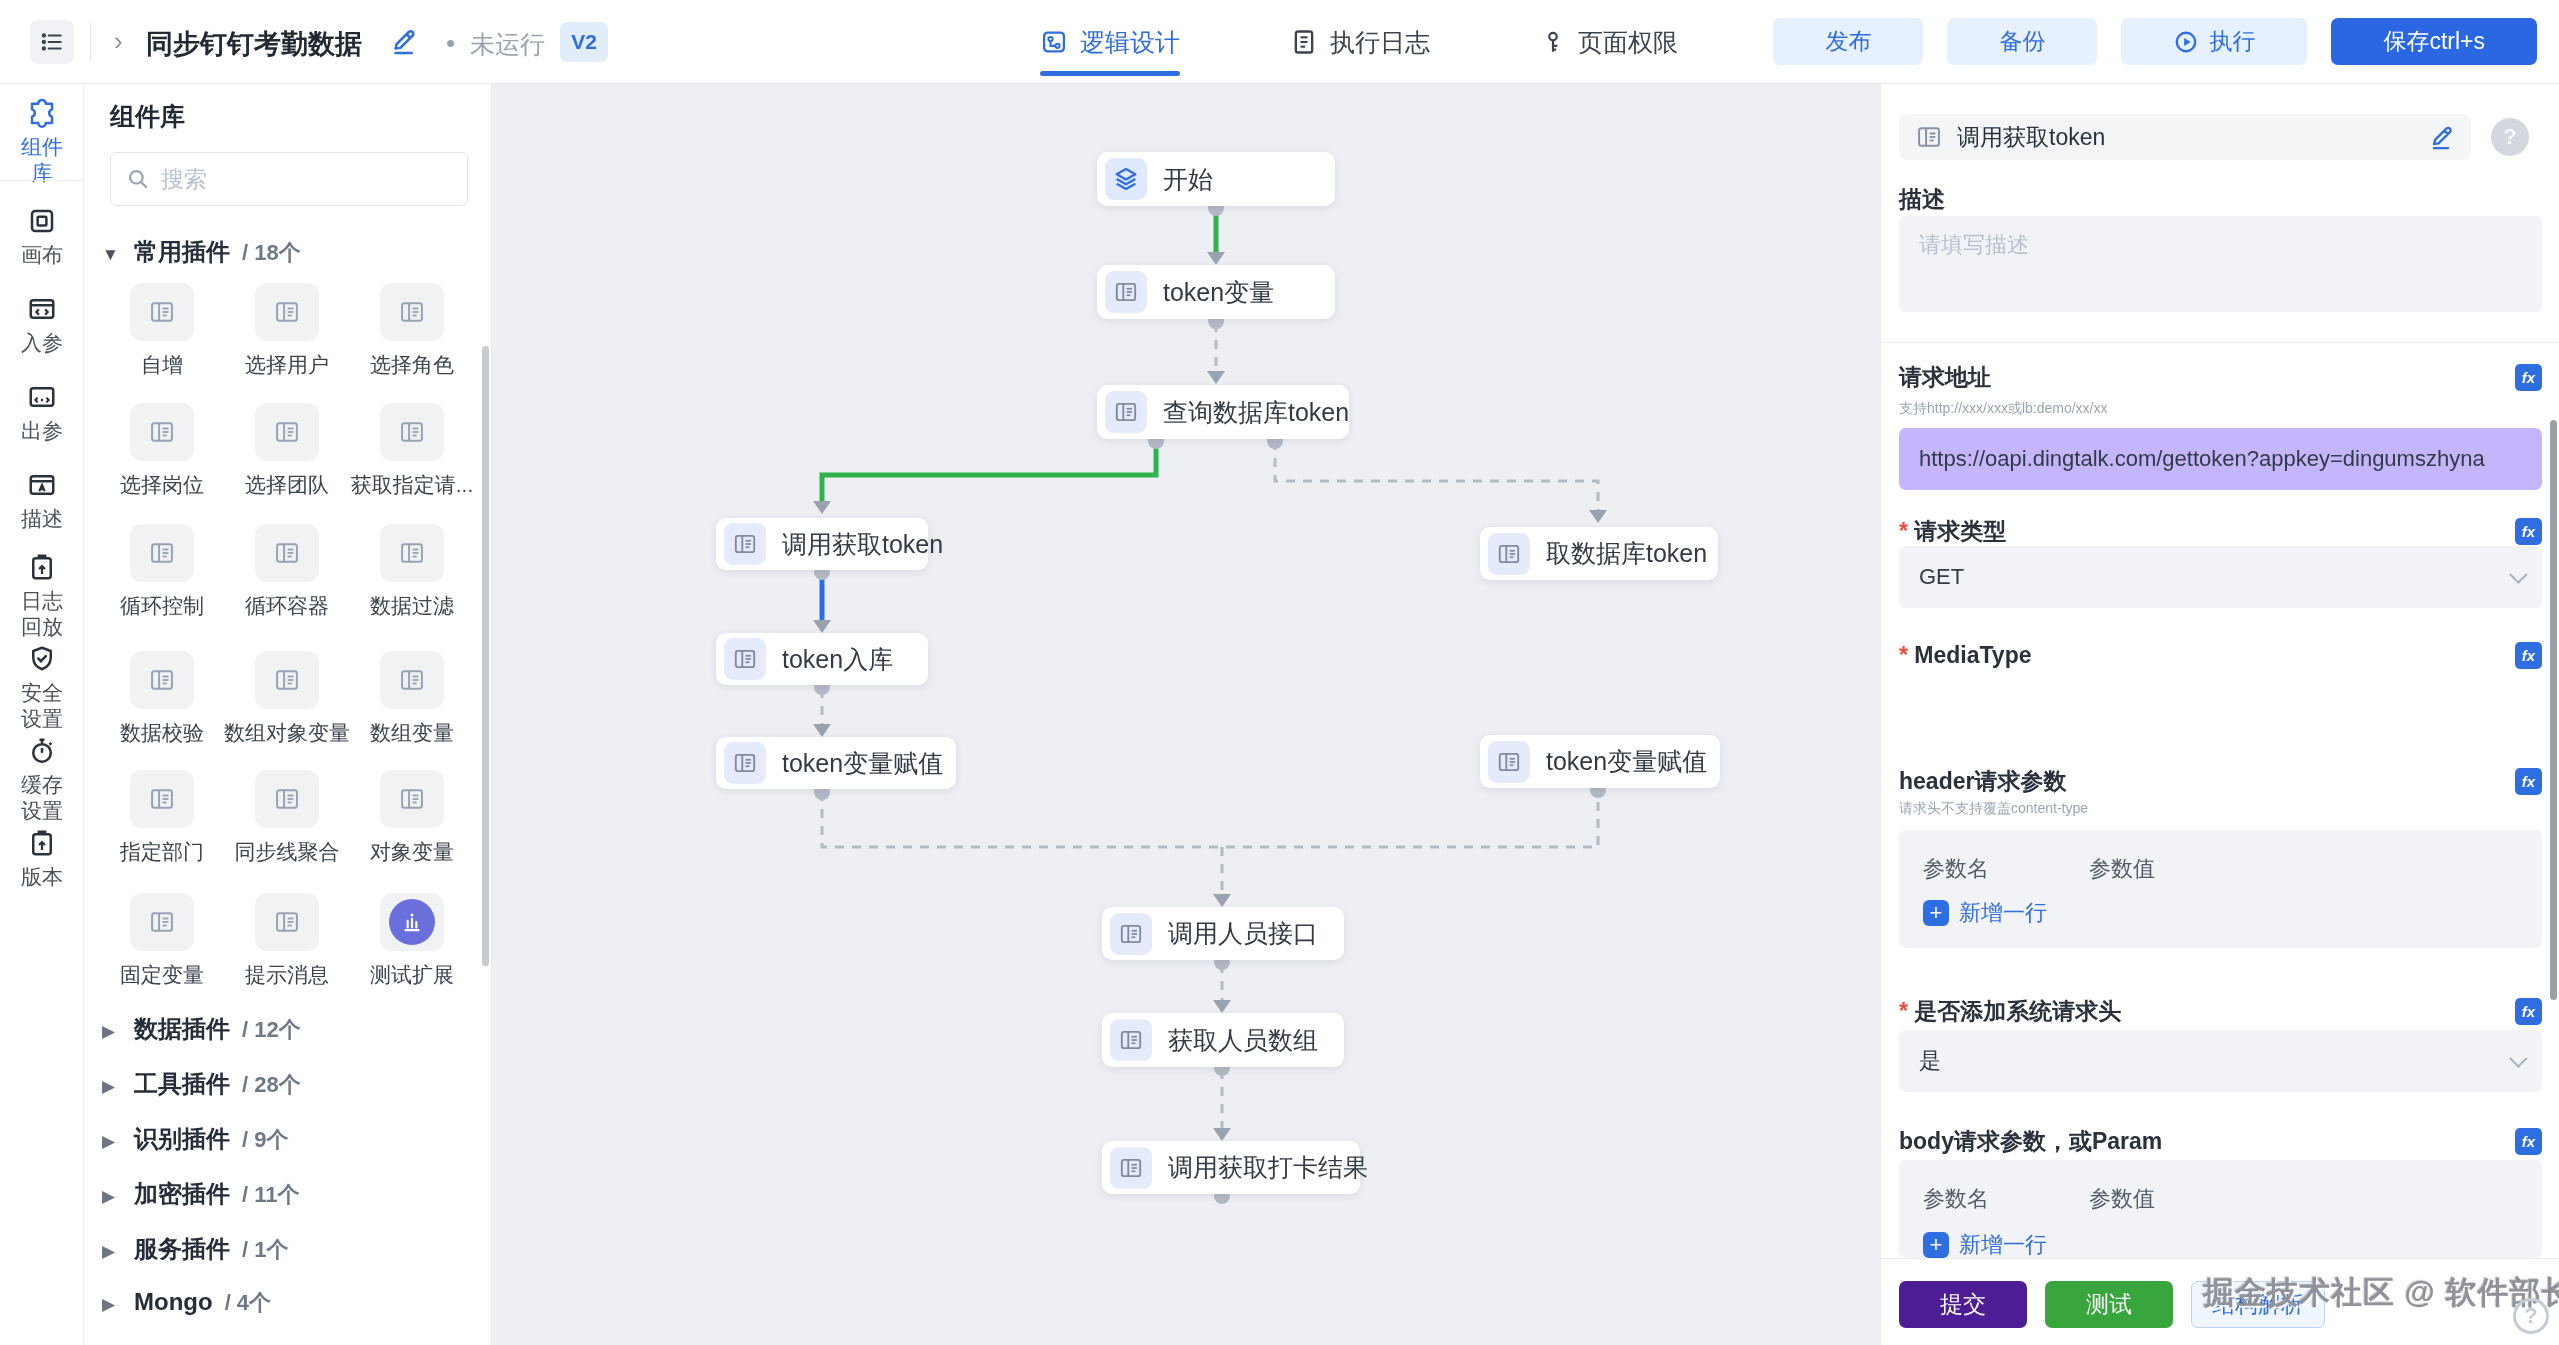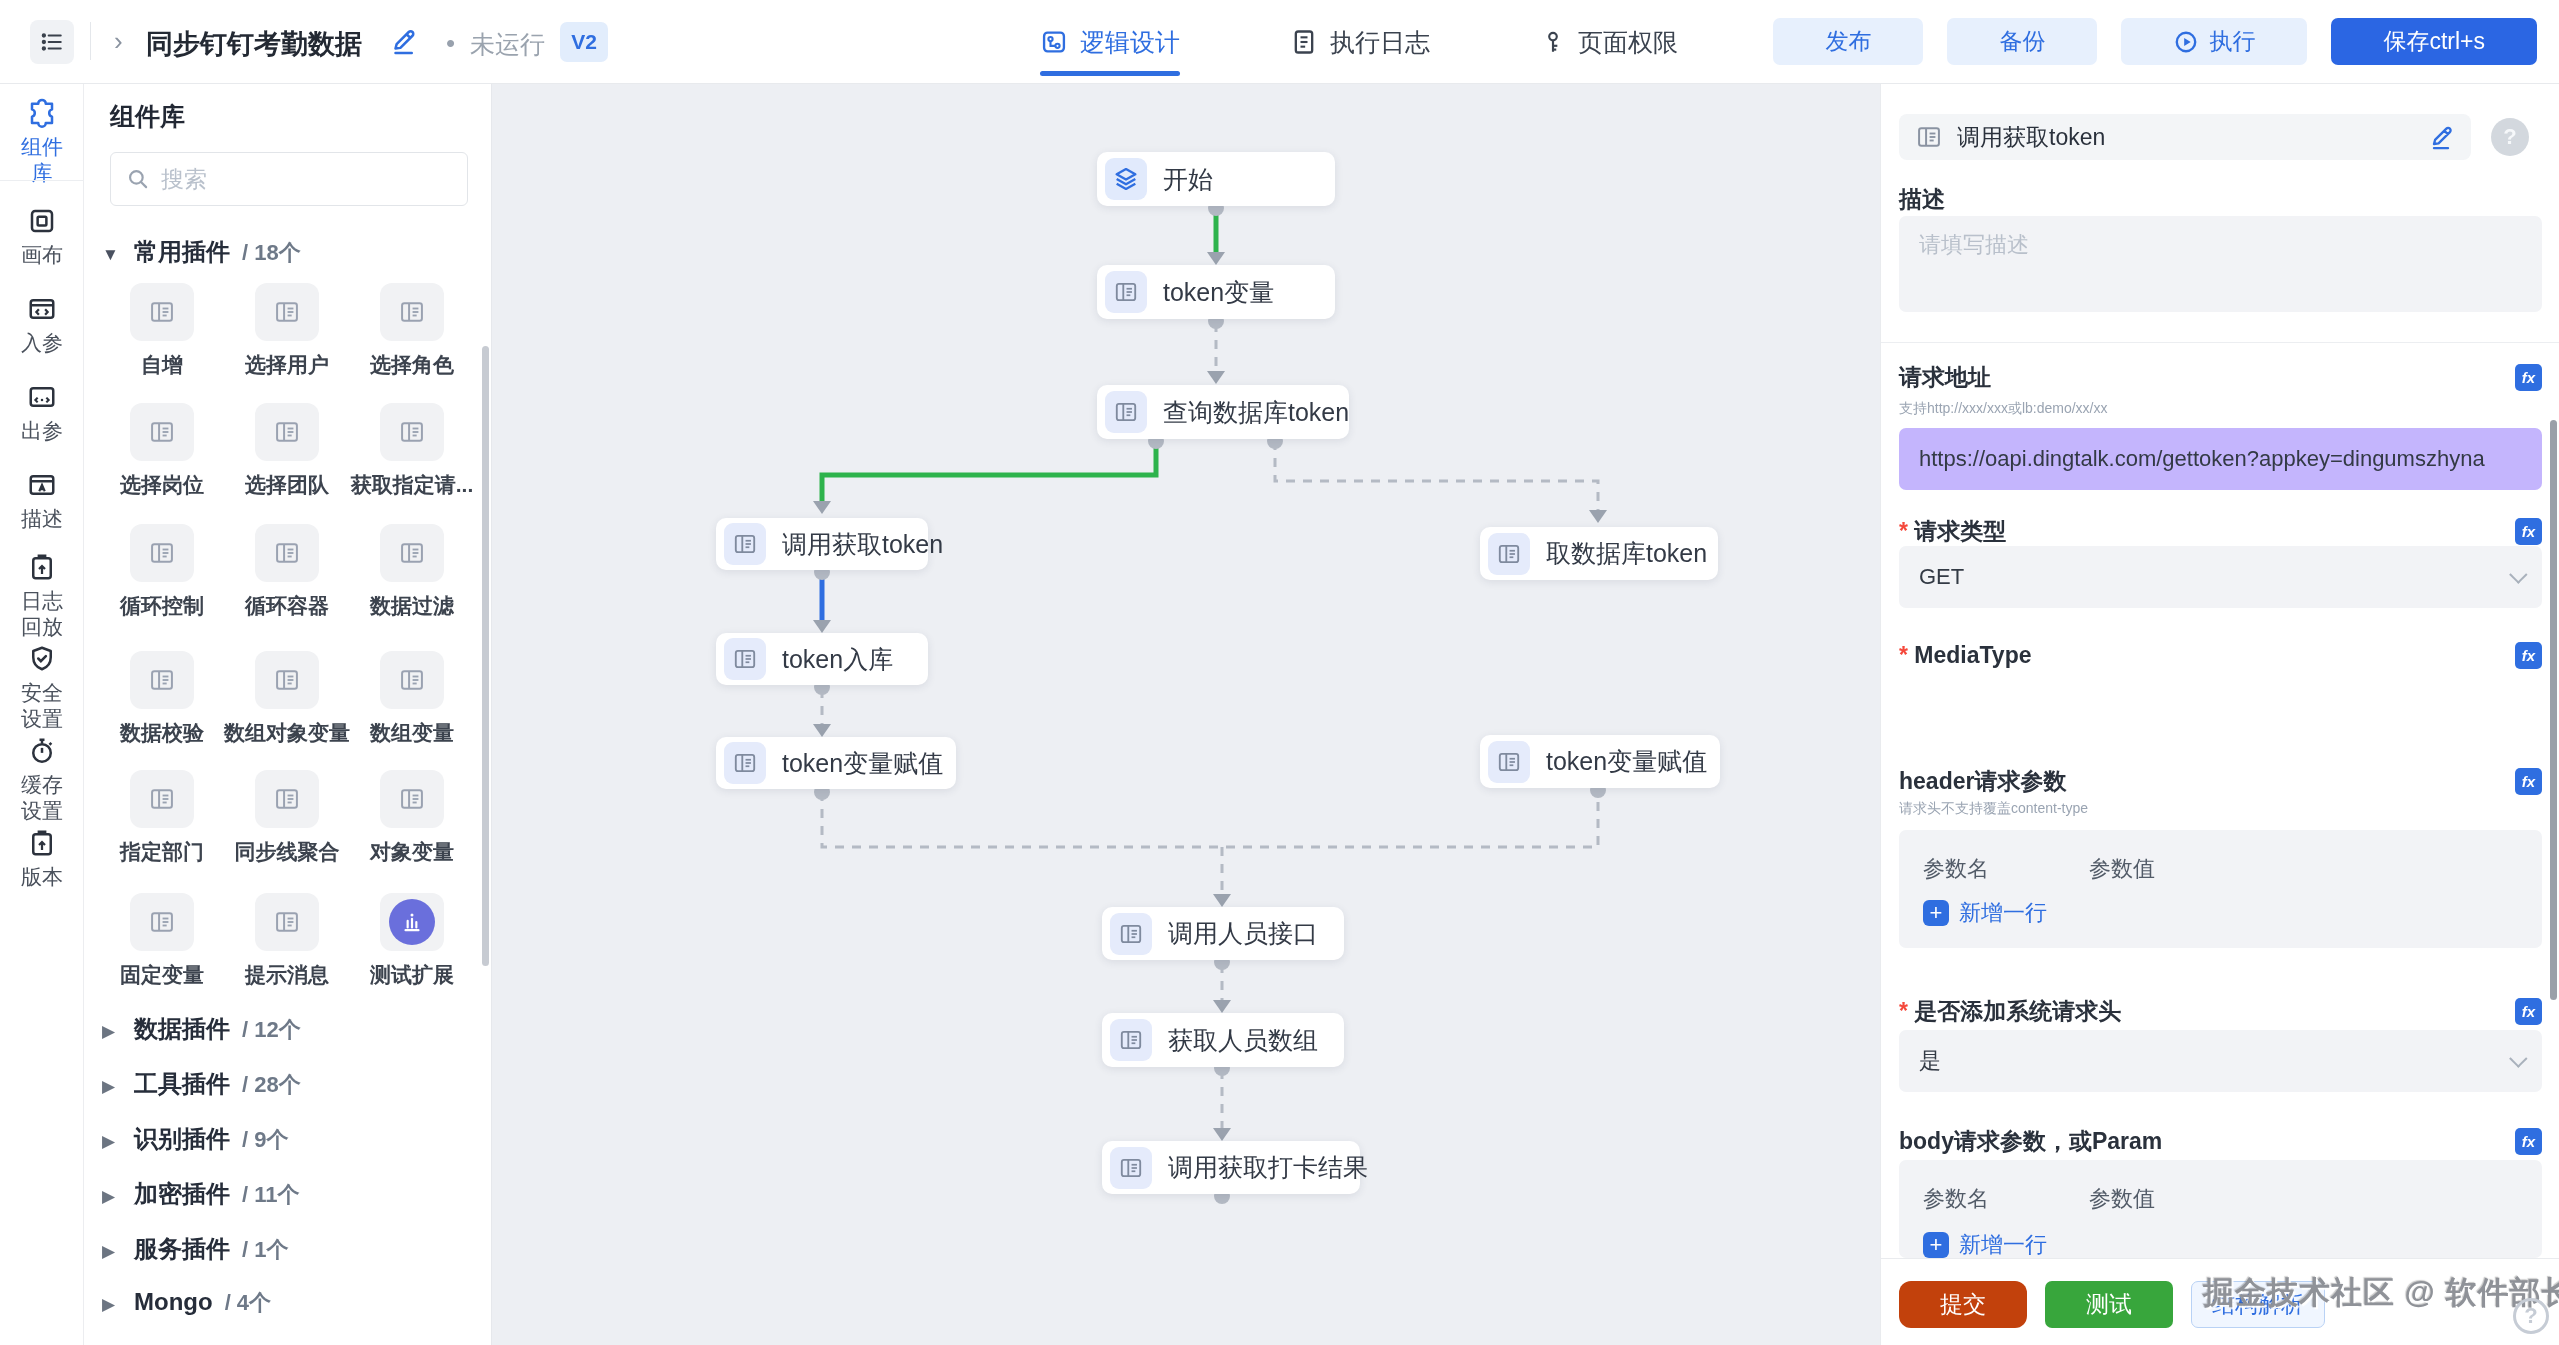--- a/index.html
+++ b/index.html
@@ -48,21 +48,21 @@
   .search-box { position:absolute; left:26px; top:68px; width:358px; height:54px; border:1px solid #e2e5e9;
     border-radius:6px; background:#fff; display:flex; align-items:center; padding:0 14px; gap:10px; }
   .search-box input { border:none; outline:none; font-size:23px; width:280px; color:#2a313c;
     font-family:"Liberation Sans",sans-serif; background:transparent; }
   .search-box input::placeholder { color:#b9c1cc; }
   .sec-head { position:absolute; left:18px; display:flex; align-items:baseline; gap:12px; cursor:pointer; width:370px; }
   .sec-tri { font-size:17px; color:#4a5160; width:20px; }
   .sec-tri.closed { color:#6c7582; }
   .sec-label { font-size:24px; font-weight:700; color:#262d3a; }
   .sec-count { font-size:22px; font-weight:700; color:#6e7988; }
-  .tile-item { position:absolute; width:124px; display:flex; flex-direction:column; align-items:center; cursor:grab;font-weight:bold; }
+  .tile-item { position:absolute; width:124px; display:flex; flex-direction:column; align-items:center; cursor:grab; }
   .tile { width:64px; height:58px; background:#f1f2f4; border-radius:12px; display:flex; align-items:center;
     justify-content:center; color:#9aa2b1; }
   .tile.purple { background:#f1f2f4; }
   .tile.purple .pcirc { width:46px; height:46px; border-radius:50%; background:#6a6fdc; display:flex;
     align-items:center; justify-content:center; color:#fff; }
   .tile-label { margin-top:10px; font-size:21px; color:#3c434e; white-space:nowrap; }
   .lib-scroll { position:absolute; right:2px; top:262px; width:7px; height:620px; background:#c7cbd2; border-radius:4px; }
 
   
   .canvas { position:absolute; left:492px; top:84px; width:1388px; height:1261px; background:#edeff3; }
@@ -106,21 +106,21 @@
   .p-cols { position:absolute; display:flex; gap:100px; left:24px; top:24px; }
   .p-col { font-size:22px; color:#525b68; }
   .add-row { position:absolute; left:24px; display:flex; align-items:center; gap:10px; cursor:pointer; }
   .plus-sq { width:26px; height:26px; border-radius:6px; background:#2f6ee0; color:#fff; font-size:22px;
     display:flex; align-items:center; justify-content:center; }
   .add-row .at { color:#2f6ee0; font-size:22px; }
   .insp-footer { position:absolute; left:0; top:1174px; width:679px; height:87px; background:#fff;
     border-top:1px solid #e9ebee; }
   .fbtn { position:absolute; top:22px; height:47px; border-radius:7px; font-size:23px; display:flex;
     align-items:center; justify-content:center; cursor:pointer; }
-  .fbtn.submit { left:18px; width:128px; background:#c2410c; color:#fff;border-radius:12px; }
+  .fbtn.submit { left:18px; width:128px; background:#4c1d95; color:#fff; }
   .fbtn.test { left:164px; width:128px; background:#38a63c; color:#fff; }
   .fbtn.outline { left:310px; width:134px; background:#f0f6ff; color:#2f6ee0; border:1px solid #b9d2f5; }
   .watermark { position:absolute; left:322px; top:1188px; font-size:31px; font-weight:700; color:#8f9298;
     letter-spacing:1px; white-space:nowrap; z-index:40; pointer-events:none;
     text-shadow:2px 2px 1px rgba(255,255,255,.95), -1px -1px 1px rgba(70,70,70,.30); }
   .help-corner { position:absolute; left:632px; top:1214px; width:36px; height:36px; border-radius:50%;
     border:3px solid #c6ccd5; color:#c6ccd5; font-size:22px; font-weight:700; display:flex;
     align-items:center; justify-content:center; z-index:41; }
   .insp-scroll { position:absolute; right:2px; top:336px; width:7px; height:580px; background:#9aa0a9; border-radius:4px; }
 </style>

